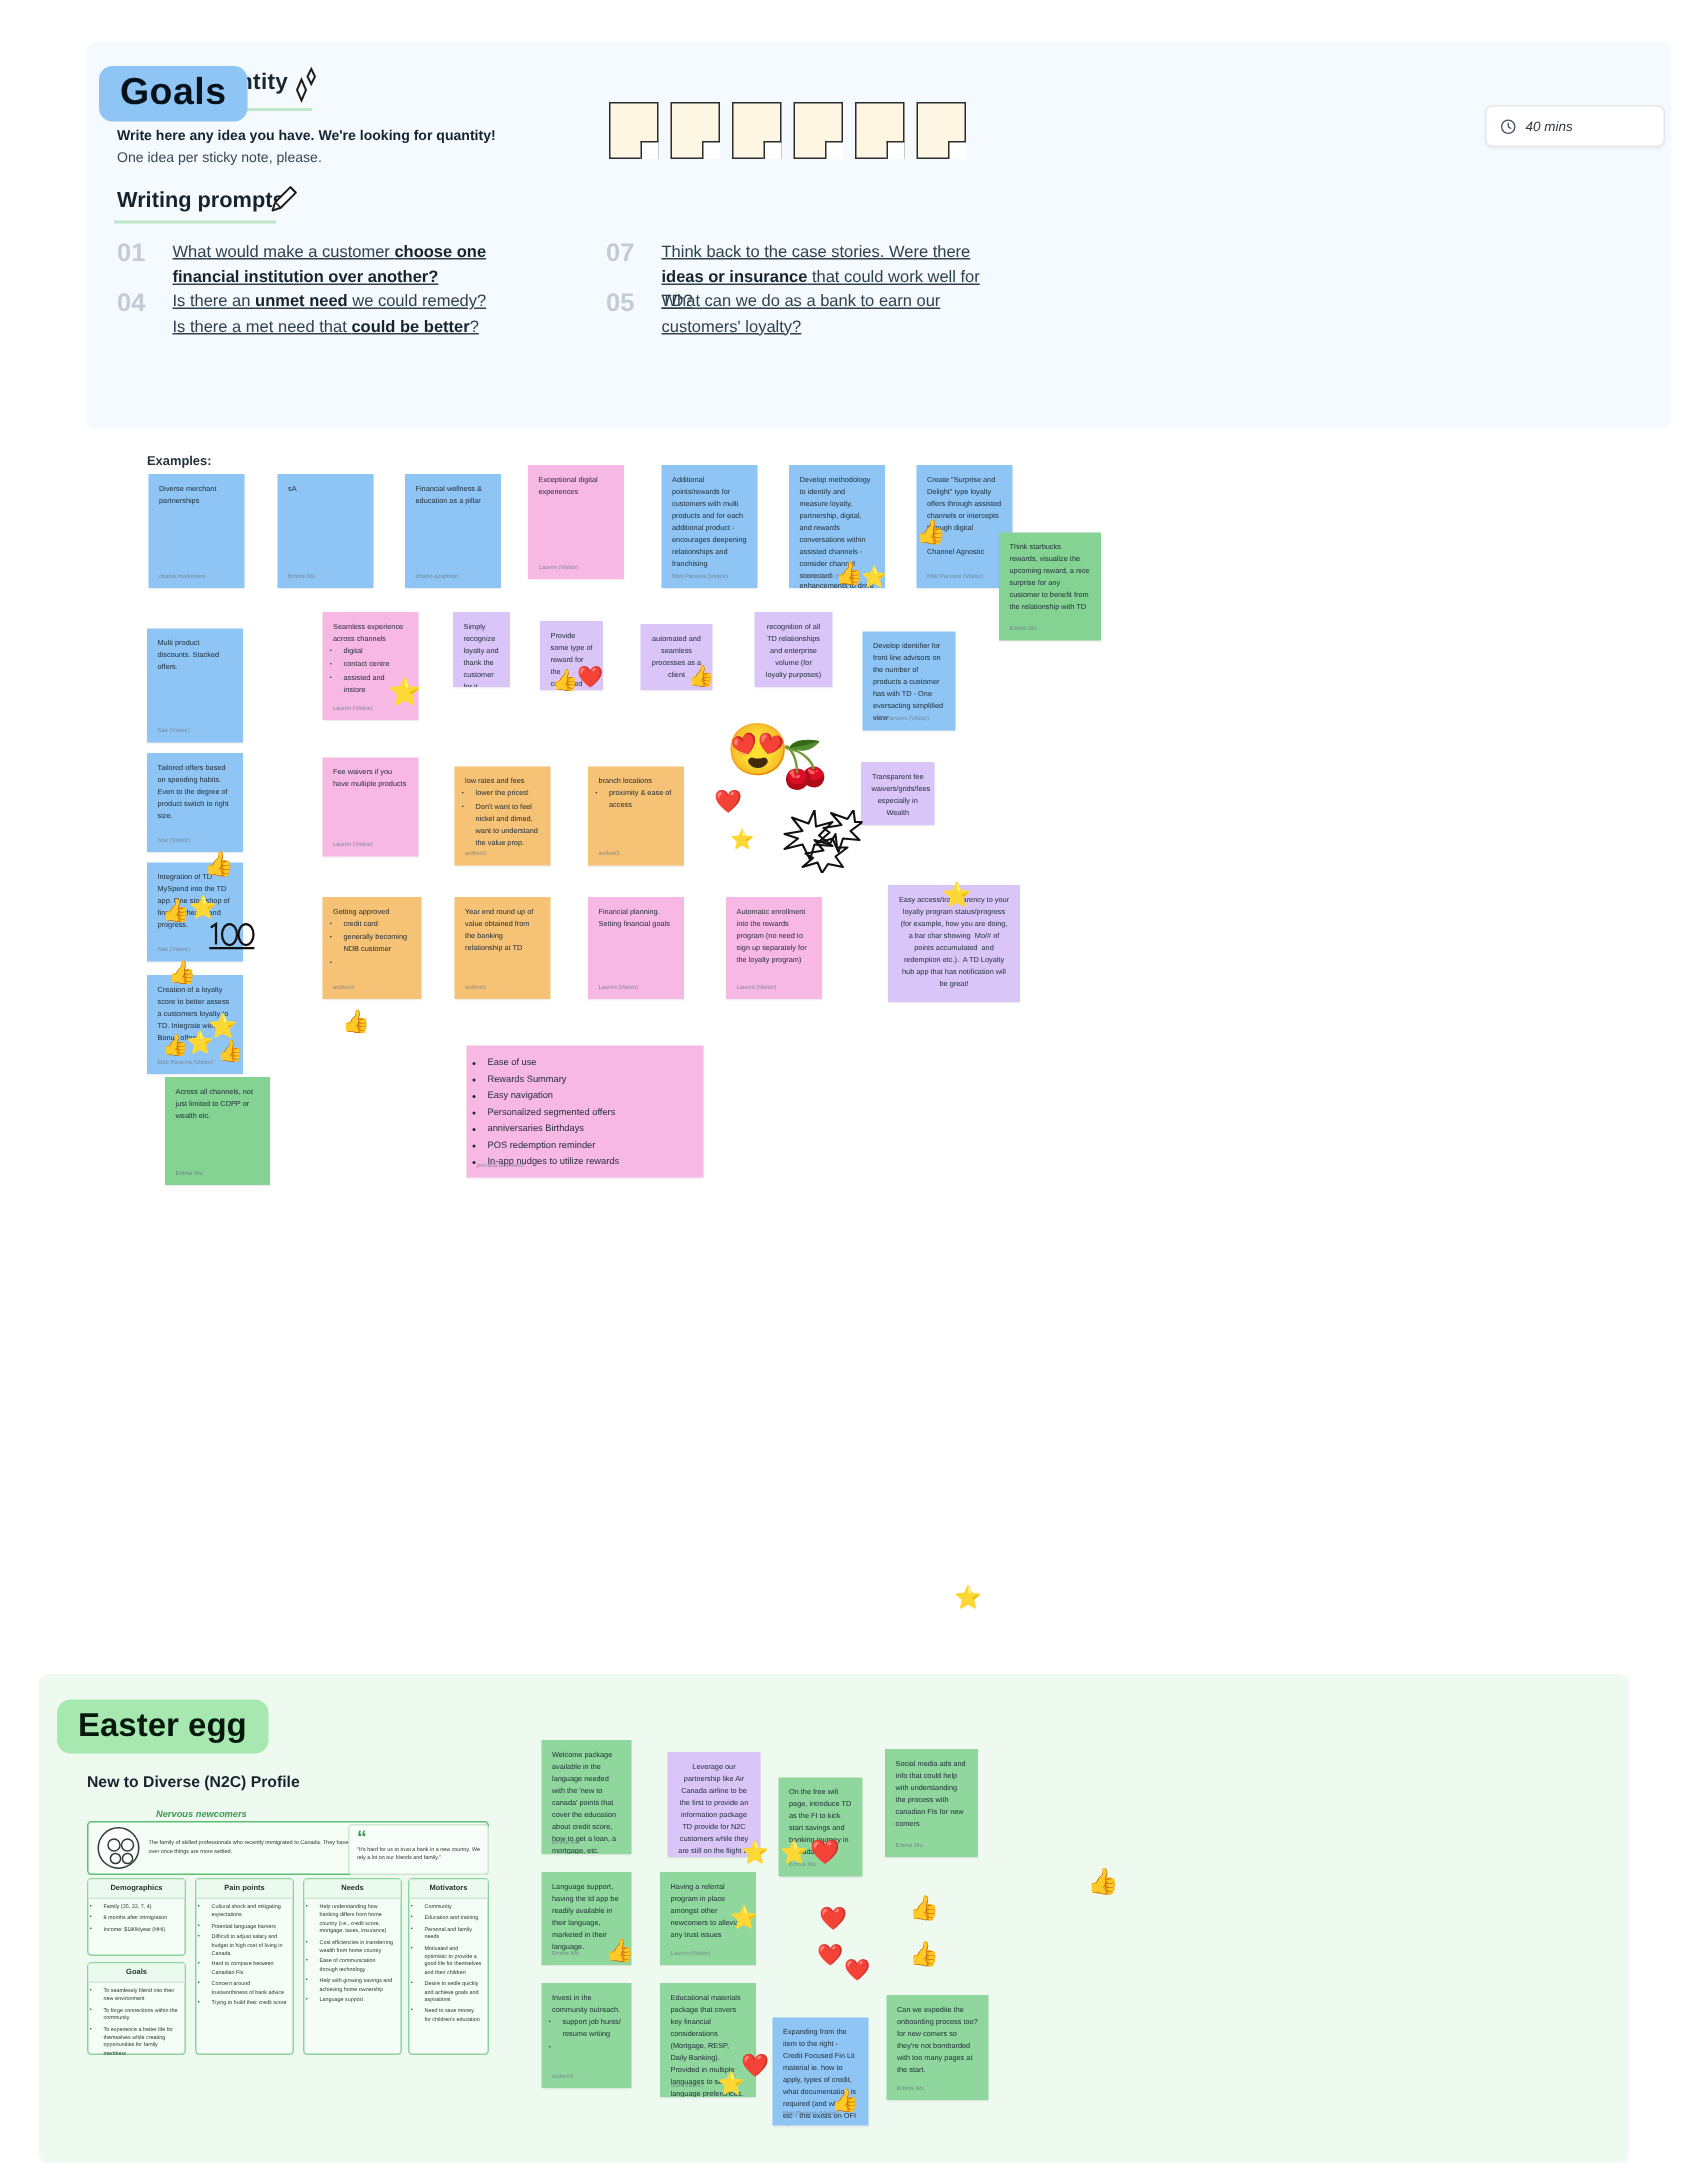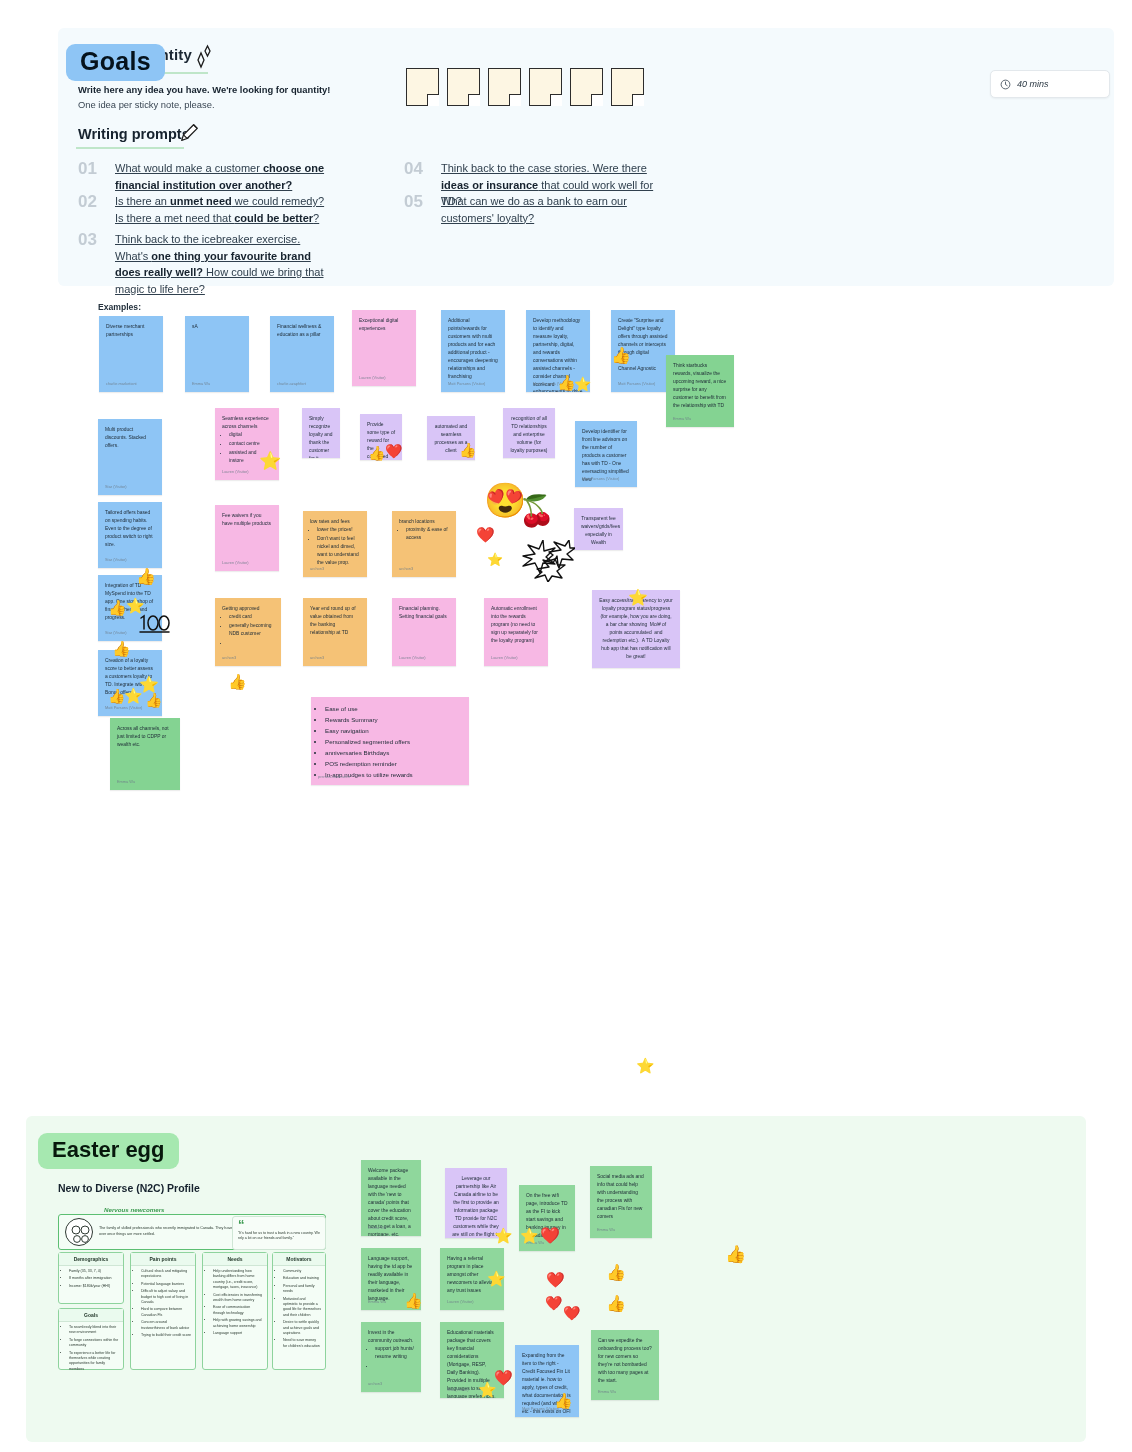--- a/index.html
+++ b/index.html
@@ -172,29 +172,25 @@
     <path d="M4 20 L6 14 L17 3 L21 7 L10 18 Z" fill="#fff" stroke="#1b1b1b" stroke-width="1.4" stroke-linejoin="round"></path>
     <path d="M6 14 L10 18" stroke="#1b1b1b" stroke-width="1.2"></path>
     <path d="M17 3 L21 7" stroke="#1b1b1b" stroke-width="1.2"></path>
   </svg>
 
   <div class="prompt p1">
     <div class="num">01</div>
     <div class="txt">What would make a customer <b>choose one financial institution over another?</b></div>
   </div>
   <div class="prompt p2">
-    <div class="num">02</div>
+    <div class="num">04</div>
     <div class="txt">Is there an <b>unmet need</b> we could remedy? Is there a met need that <b>could be better</b>?</div>
   </div>
-  <div class="prompt p3">
-    <div class="num">03</div>
-    <div class="txt">Think back to the icebreaker exercise. What's <b>one thing your favourite brand does really well?</b> How could we bring that magic to life here?</div>
-  </div>
   <div class="prompt p4">
-    <div class="num">04</div>
+    <div class="num">07</div>
     <div class="txt">Think back to the case stories. Were there <b>ideas or insurance</b> that could work well for TD?</div>
   </div>
   <div class="prompt p5">
     <div class="num">05</div>
     <div class="txt">What can we do as a bank to earn our customers' loyalty?</div>
   </div>
 
   <div class="note-deco-row">
     <div class="note-deco"></div>
     <div class="note-deco"></div>

